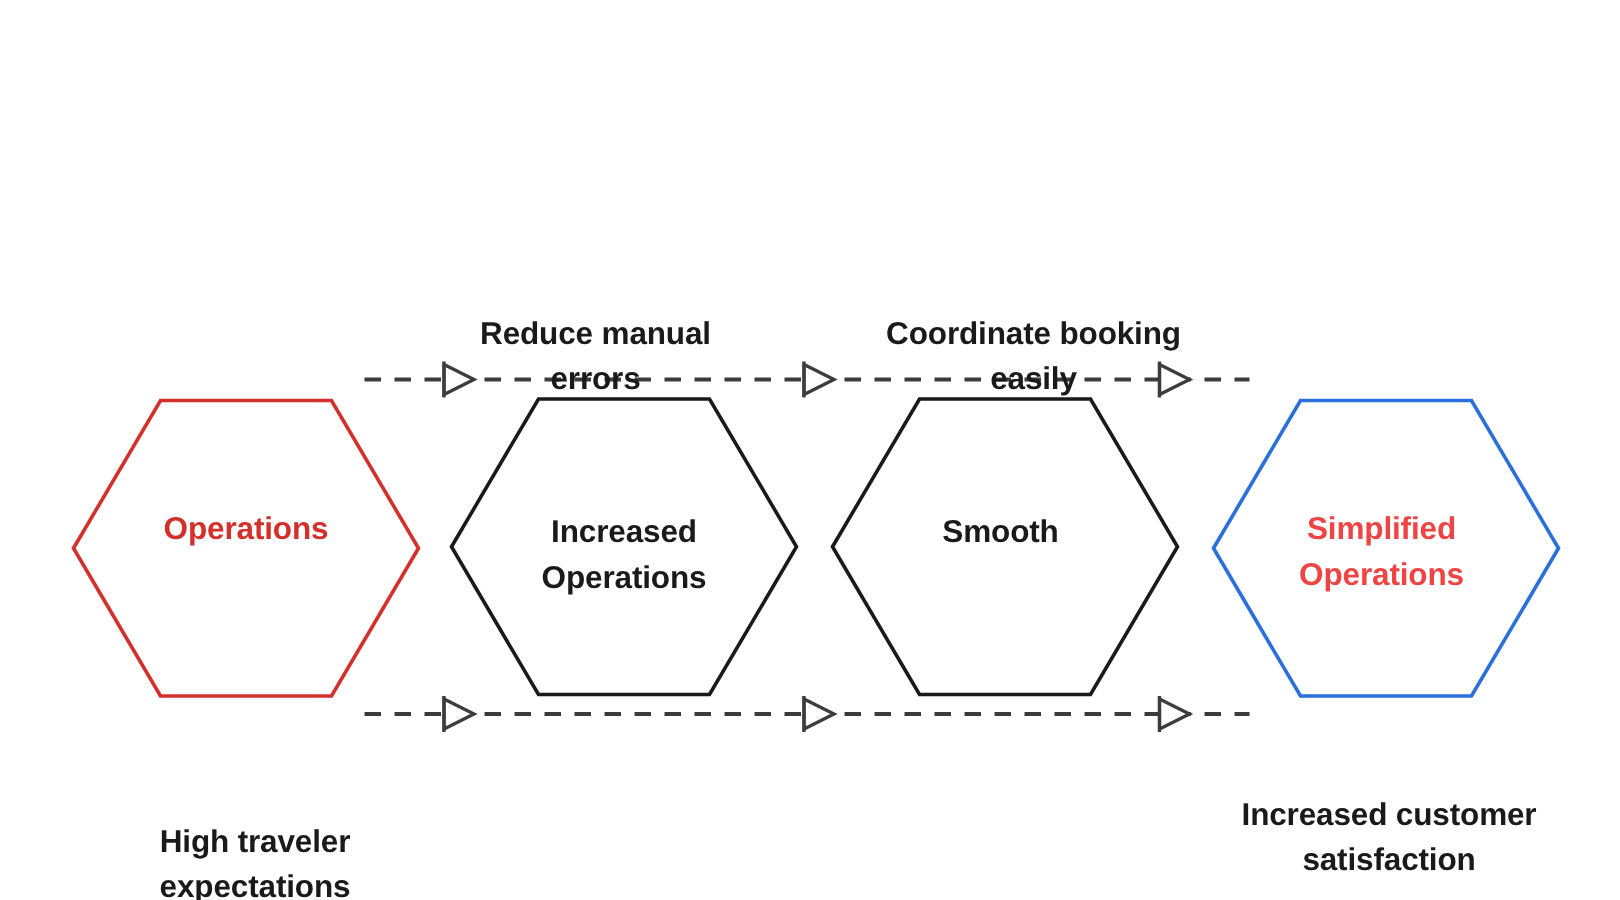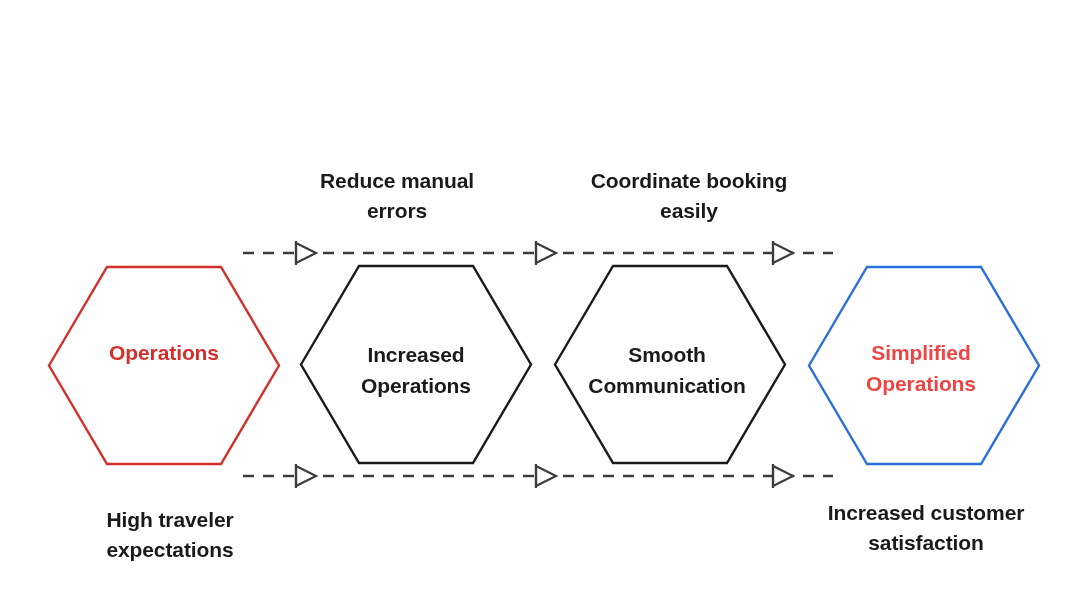--- a/index.html
+++ b/index.html
@@ -39,20 +39,21 @@
   .hex-label.black { color: #1A1A1A; }
 
   .edge-label {
     position: absolute;
     text-align: center;
     font-weight: bold;
     font-size: 21px;
     line-height: 1.45;
     color: #1A1A1A;
     letter-spacing: -0.1px;
+    margin-top: 42px;
   }
 </style>
 </head>
 <body>
 
 <div id="canvas">
 
   <svg id="diagram-svg" viewBox="0 0 1080 600">
 
     <g>
@@ -89,21 +90,20 @@
     <div>Operations</div>
   </div>
 
   <div class="hex-label black" style="left:301px; top:340px; width:230px;">
     <div>Increased</div>
     <div>Operations</div>
   </div>
 
   <div class="hex-label black" style="left:547px; top:340px; width:240px;">
     <div>Smooth</div>
-    <div>Communication</div>
   </div>
 
   <div class="hex-label blue" style="left:806px; top:338px; width:230px;">
     <div>Simplified</div>
     <div>Operations</div>
   </div>
 
   <div class="edge-label" style="left:290px; top:166px; width:214px;">
     <div>Reduce manual</div>
     <div>errors</div>
@@ -112,18 +112,18 @@
   <div class="edge-label" style="left:570px; top:166px; width:238px;">
     <div>Coordinate booking</div>
     <div>easily</div>
   </div>
 
   <div class="edge-label" style="left:74px; top:505px; width:192px;">
     <div>High traveler</div>
     <div>expectations</div>
   </div>
 
-  <div class="edge-label" style="left:806px; top:498px; width:240px;">
+  <div class="edge-label" style="left:806px; top:487px; width:240px;">
     <div>Increased customer</div>
     <div>satisfaction</div>
   </div>
 
 </div>
 
 </body></html>

